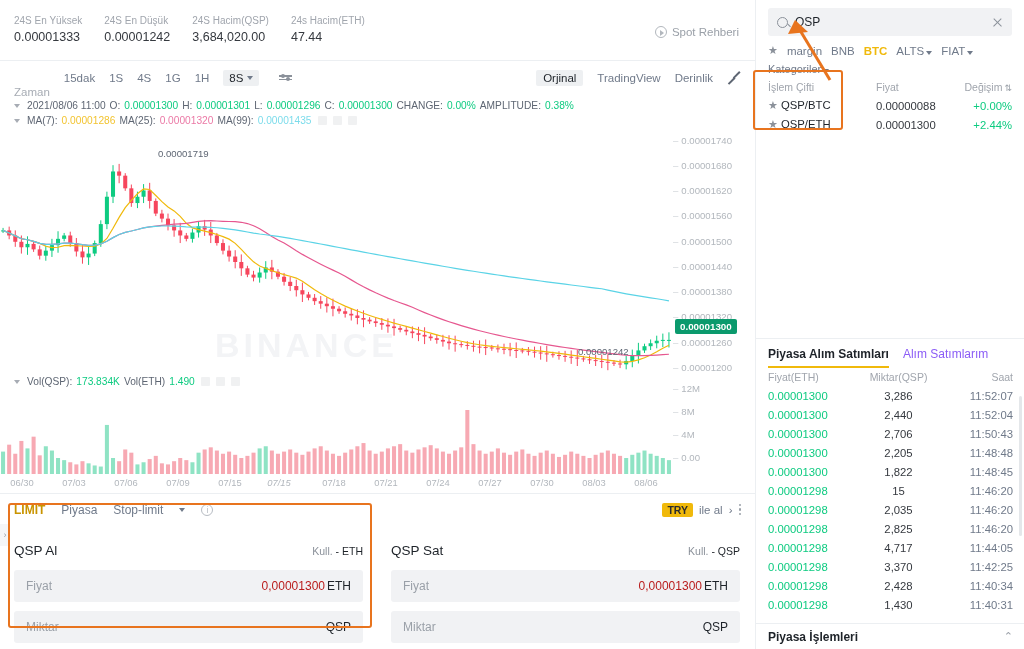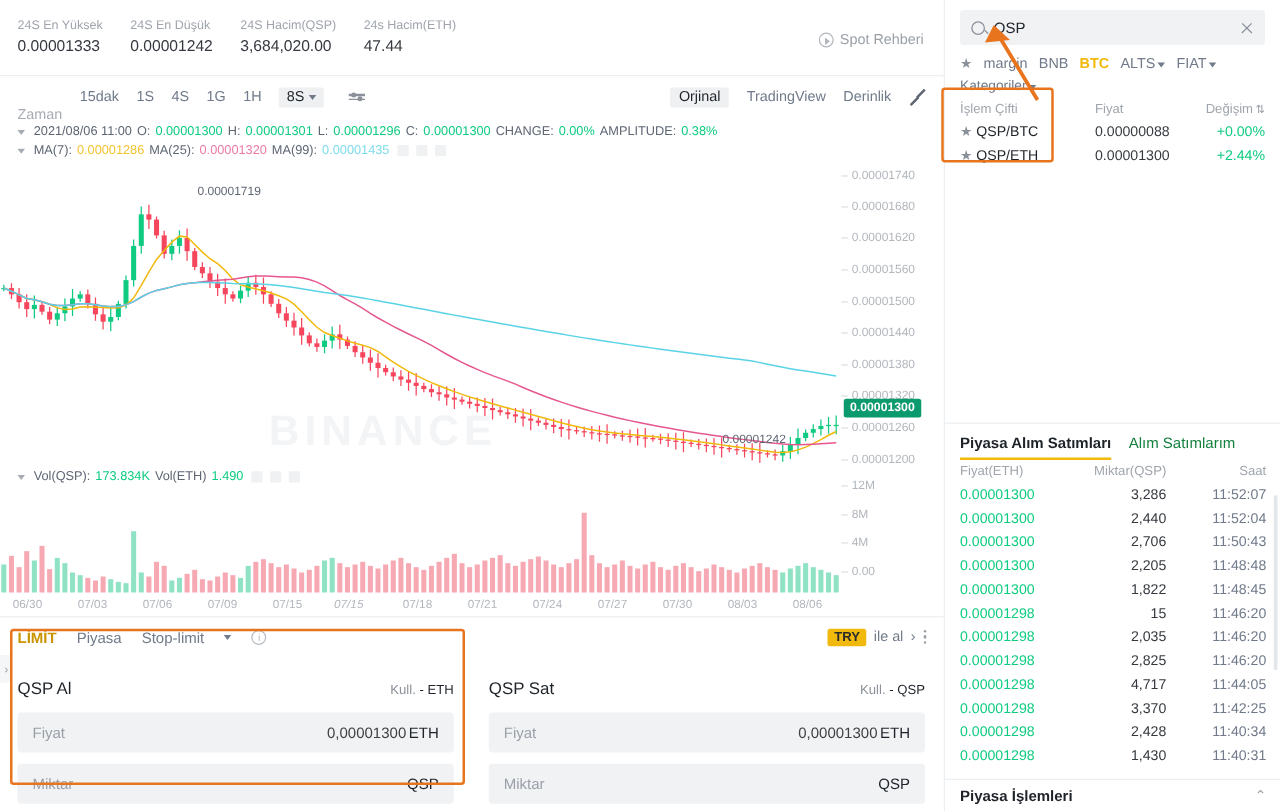--- a/index.html
+++ b/index.html
@@ -117,21 +117,21 @@
   .order-panel { width: 377px; padding: 10px 14px; position: relative; }
   .op-head { display:flex; justify-content:space-between; align-items:baseline; margin-bottom: 12px; }
   .op-title { font-size: 13.5px; color:#1e2329; }
   .op-balance { font-size: 10.5px; color:#8b919a; }
   .op-balance b { color:#1e2329; font-weight:normal; }
   .field {
     height: 32px; background:#f1f2f4; border-radius:3px; display:flex; align-items:center;
     padding: 0 12px; margin-bottom: 9px; font-size:12px;
   }
   .field .lbl { color:#9aa0a8; }
-  .field .val { margin-left:auto; color:#404040; }
+  .field .val { margin-left:auto; color:#b91c1c; }
   .field .unit { color:#1e2329; min-width:26px; text-align:right; }
 
   .highlight-box {
     position:absolute; border: 2px solid #e8741e; border-radius: 3px; pointer-events:none;
   }
 
   
   .right { width: 269px; height: 649px; border-left: 1px solid #eceff2; position:relative; background:#fff;}
   .search-wrap { padding: 8px 12px 0 12px; }
   .search-box {
@@ -160,23 +160,23 @@
   }
   .pair-row { display:flex; padding: 3px 12px; font-size:11.3px; align-items:center; }
   .c1 { width: 108px; } .c2 { width: 85px; text-align:left; } .c3 { flex:1; text-align:right; }
   .pair-name { color:#1e2329; }
   .pair-price { color:#35393f; }
   .up { color:#0ecb81; }
   .sort-ico { font-size:9px; margin-left:2px; color:#9aa0a8; }
 
   .trades-section { position:absolute; left:0; top:338px; width:269px; }
   .trade-tabs { display:flex; gap:14px; padding: 8px 12px 0 12px; align-items:baseline; }
-  .tt { font-size:12px; color:#15803d; padding-bottom:5px; }
+  .tt { font-size:12px; color:#8b5cf6; padding-bottom:5px; }
   .tt.active { color:#1e2329; font-weight:bold; border-bottom:2px solid #f0b90b; }
-  .tcol1 { width:96px; } .tcol2 { flex:1; text-align:right; padding-right:18px;} .tcol3 { width:62px; text-align:right; }
+  .tcol1 { width:96px; } .tcol2 { flex:1; text-align:center; padding-right:18px;} .tcol3 { width:62px; text-align:right; }
   .trade-row { display:flex; padding: 3.5px 12px; font-size:11.3px; }
   .t-price { color:#0ecb81; }
   .t-amt { color:#35393f; }
   .t-time { color:#707a8a; }
   .scroll-thumb { position:absolute; right:3px; top:58px; width:3px; height:140px; background:#e4e7ea; border-radius:2px;}
 
   .market-orders {
     position:absolute; left:0; bottom:0; width:269px; height:26px;
     border-top:1px solid #eceff2; display:flex; align-items:center;
     padding: 0 12px; font-size:12px; color:#1e2329; font-weight:bold;

